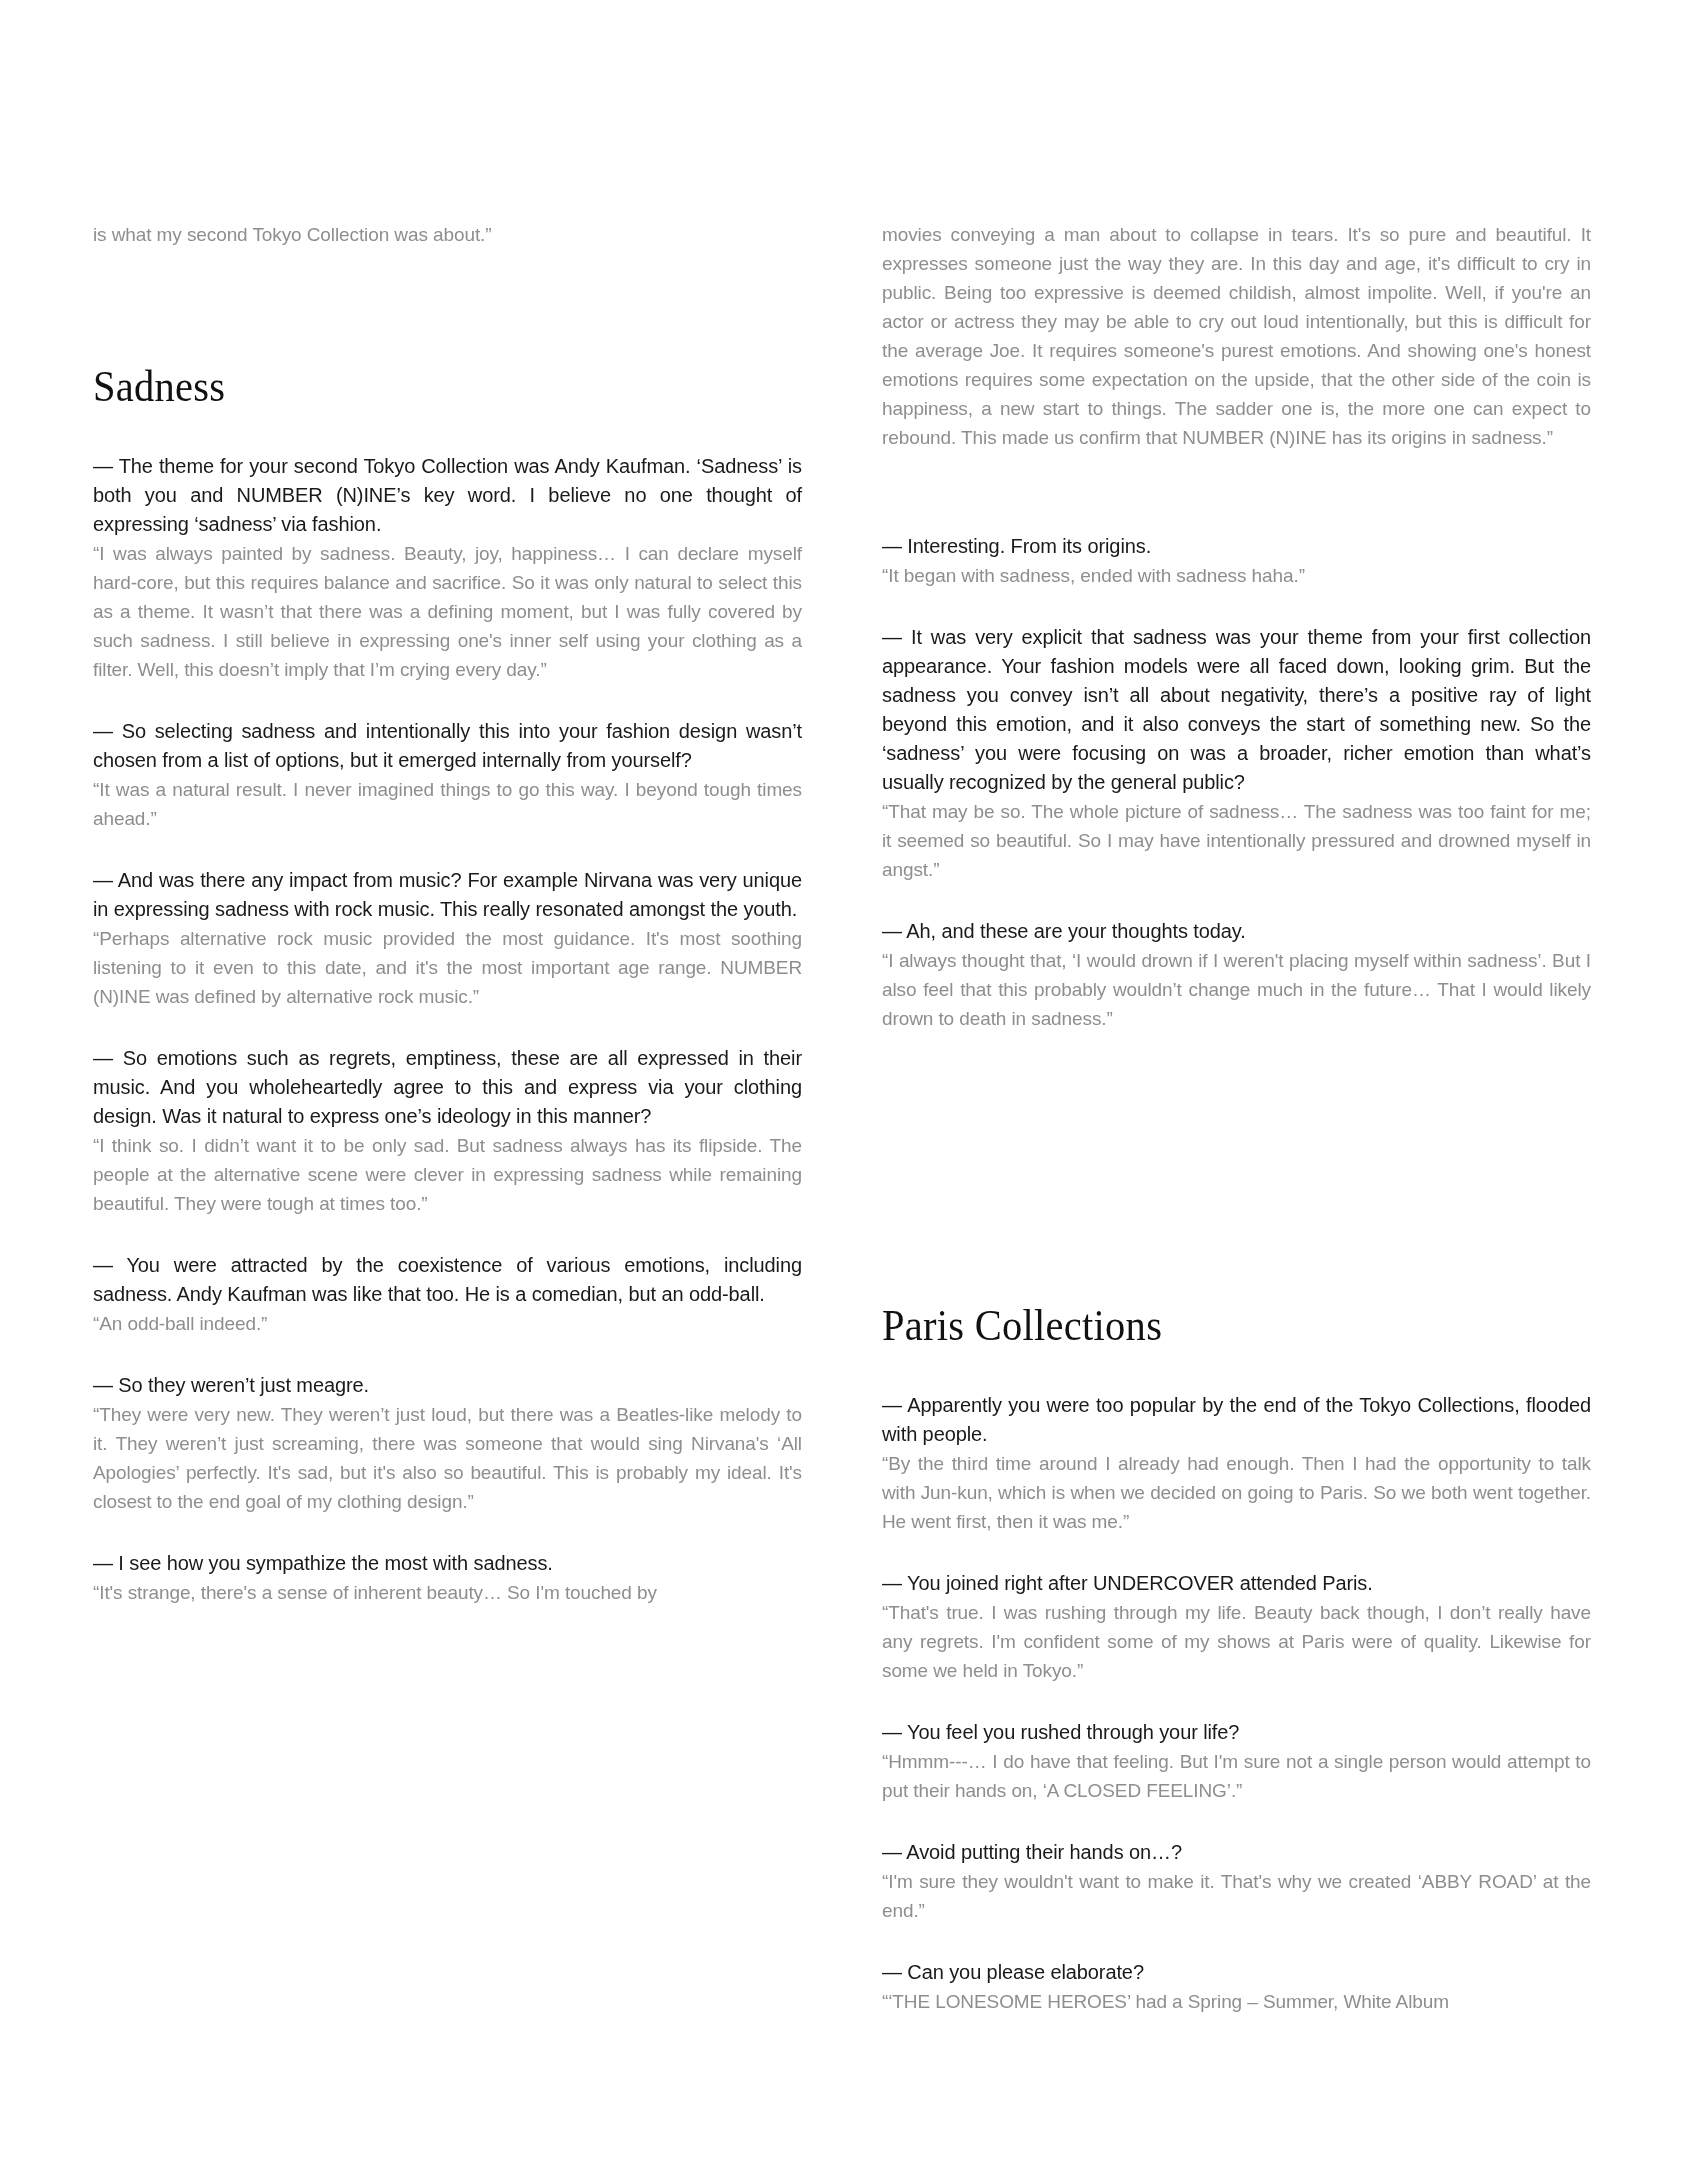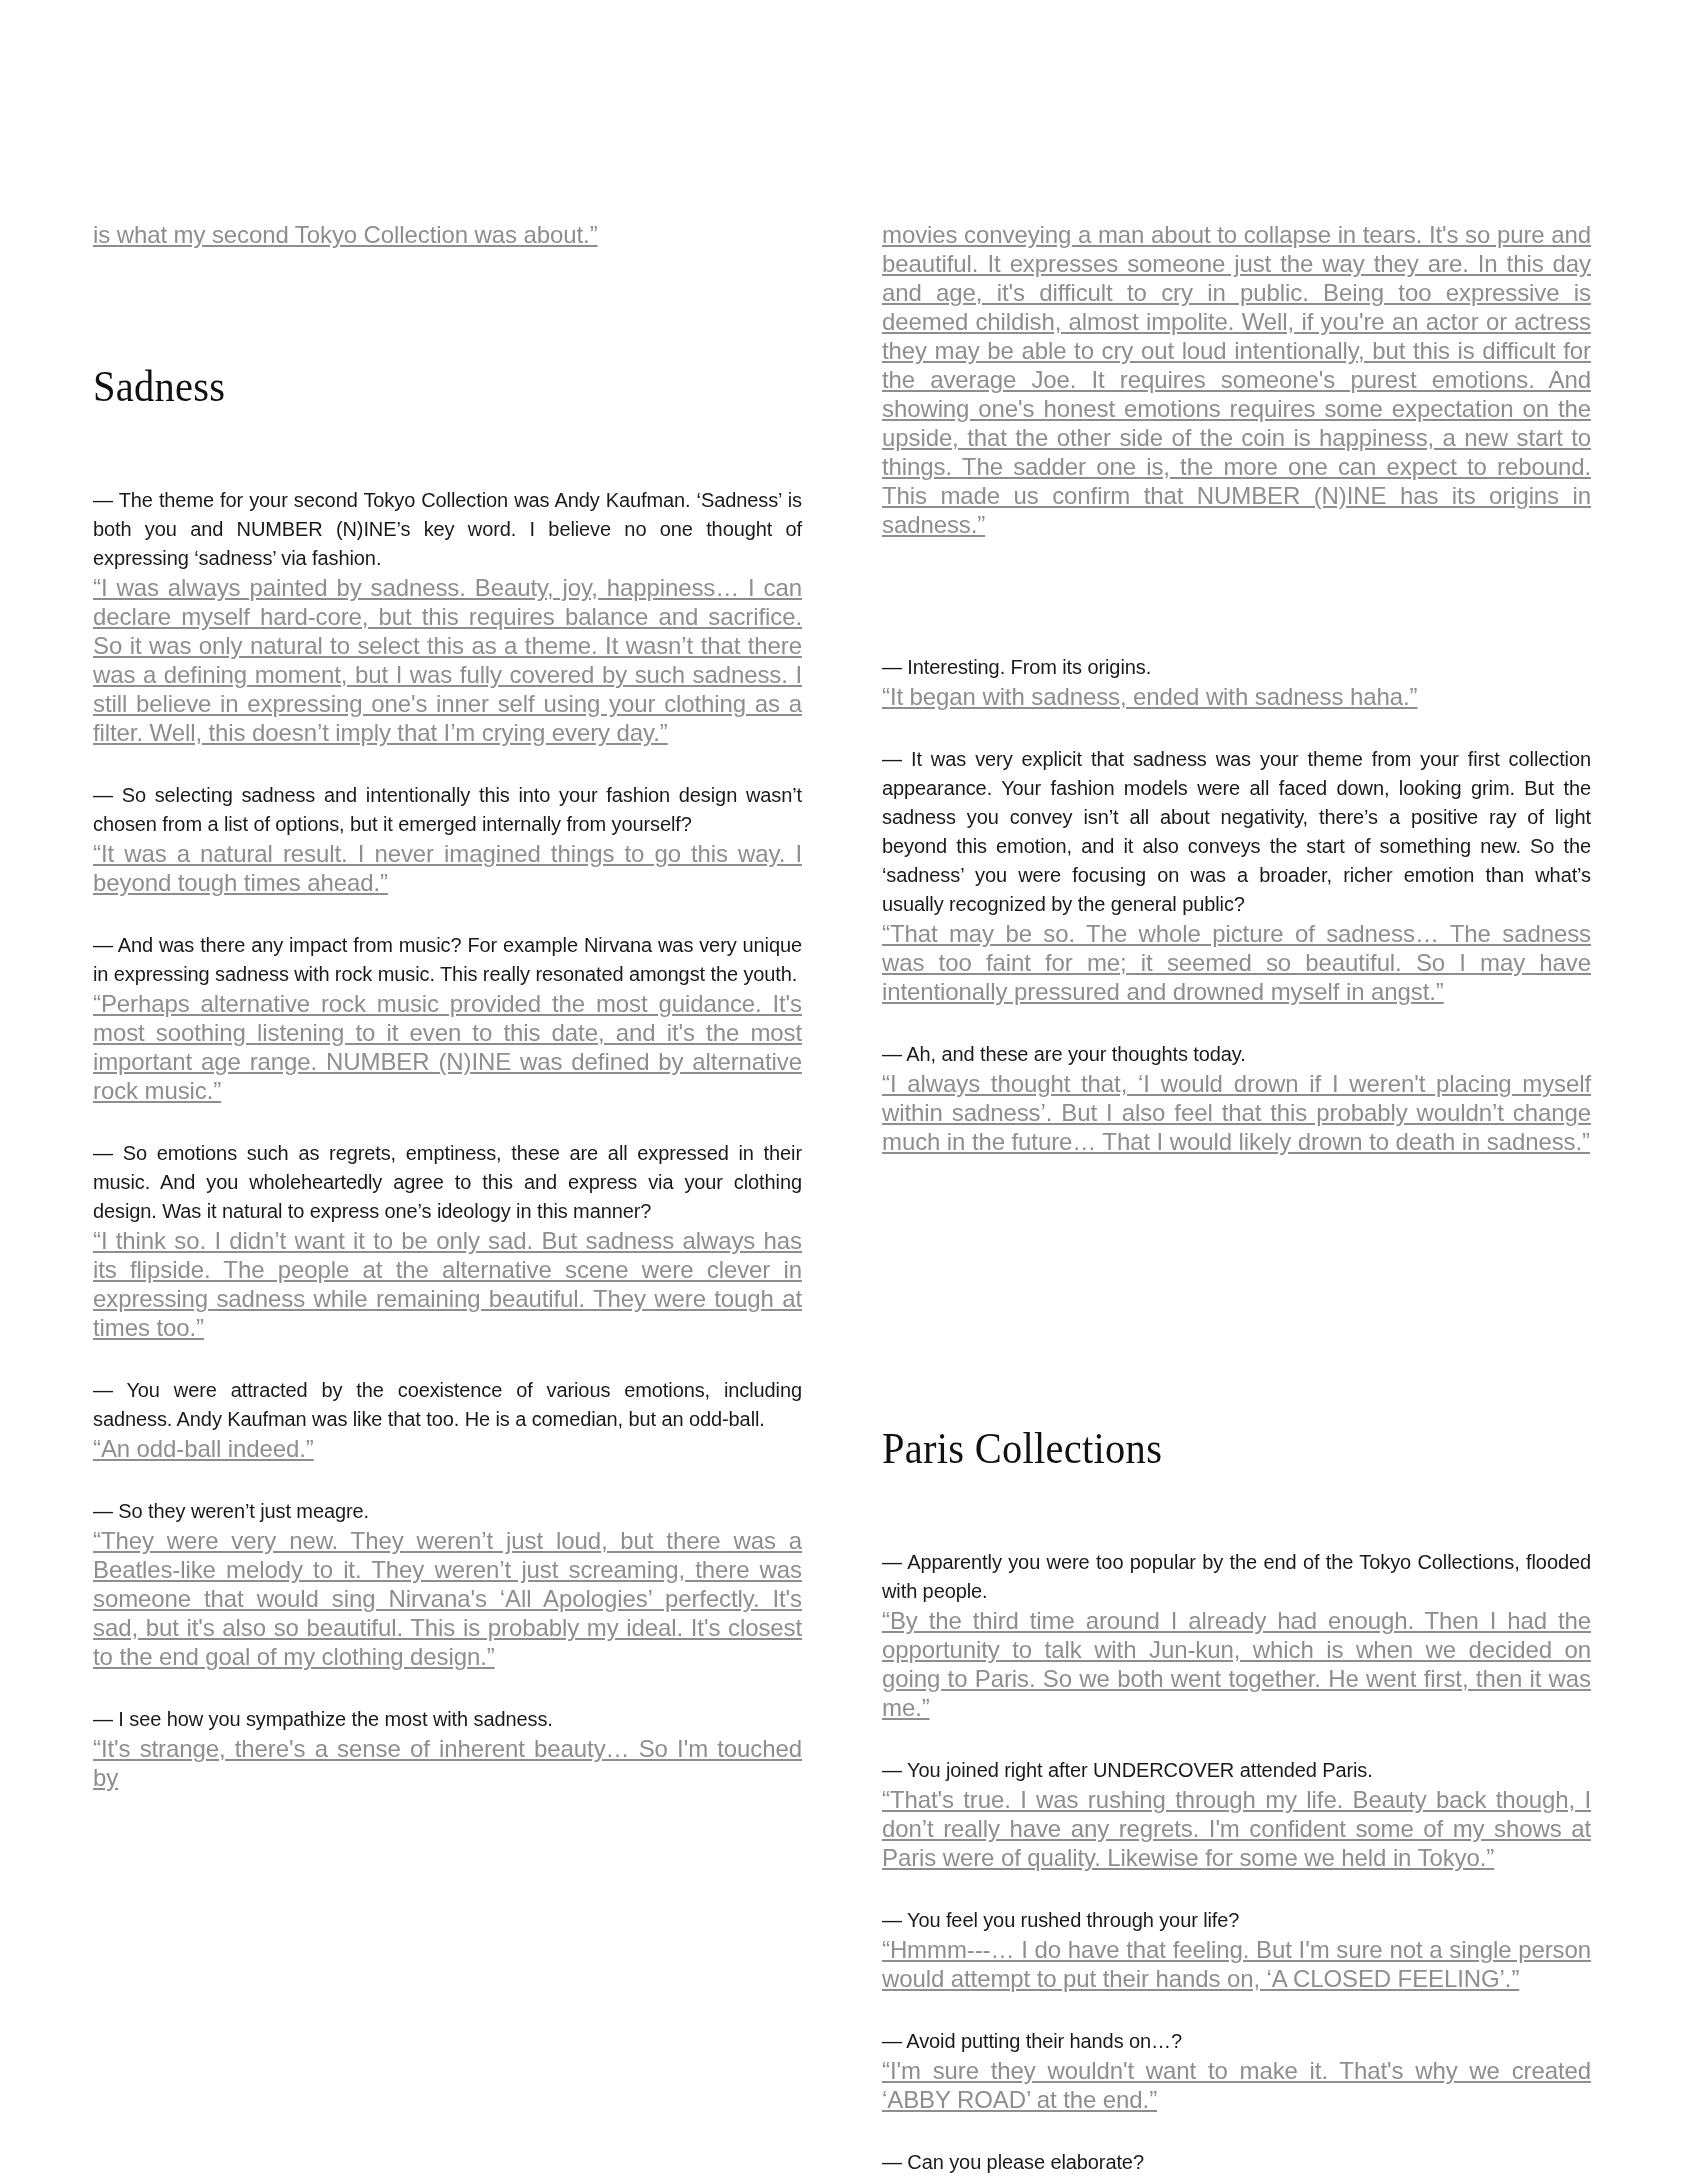--- a/index.html
+++ b/index.html
@@ -38,29 +38,27 @@
     font-family: "Liberation Sans", sans-serif;
     font-stretch: condensed;
     hyphens: none;
   }
   .q {
     color: #1a1a1a;
     font-size: 20px;
     line-height: 29px;
     font-weight: 400;
     letter-spacing: -0.1px;
-    margin-top: 34px;
   }
   .a, .cont {
     color: #8e8e8e;
-    font-size: 24px;
+    font-size: 19px;
     line-height: 29px;
     font-weight: 300;
     letter-spacing: -0.1px;
-    text-decoration: underline;
   }
   .a.last-line-left, .q.last-line-left { text-align-last: left; }
   .qa {
     margin-bottom: 33px;
   }
   .qa:last-child { margin-bottom: 0; }
   h2.section {
     font-family: "Liberation Serif", serif;
     font-weight: 400;
     font-size: 44px;

